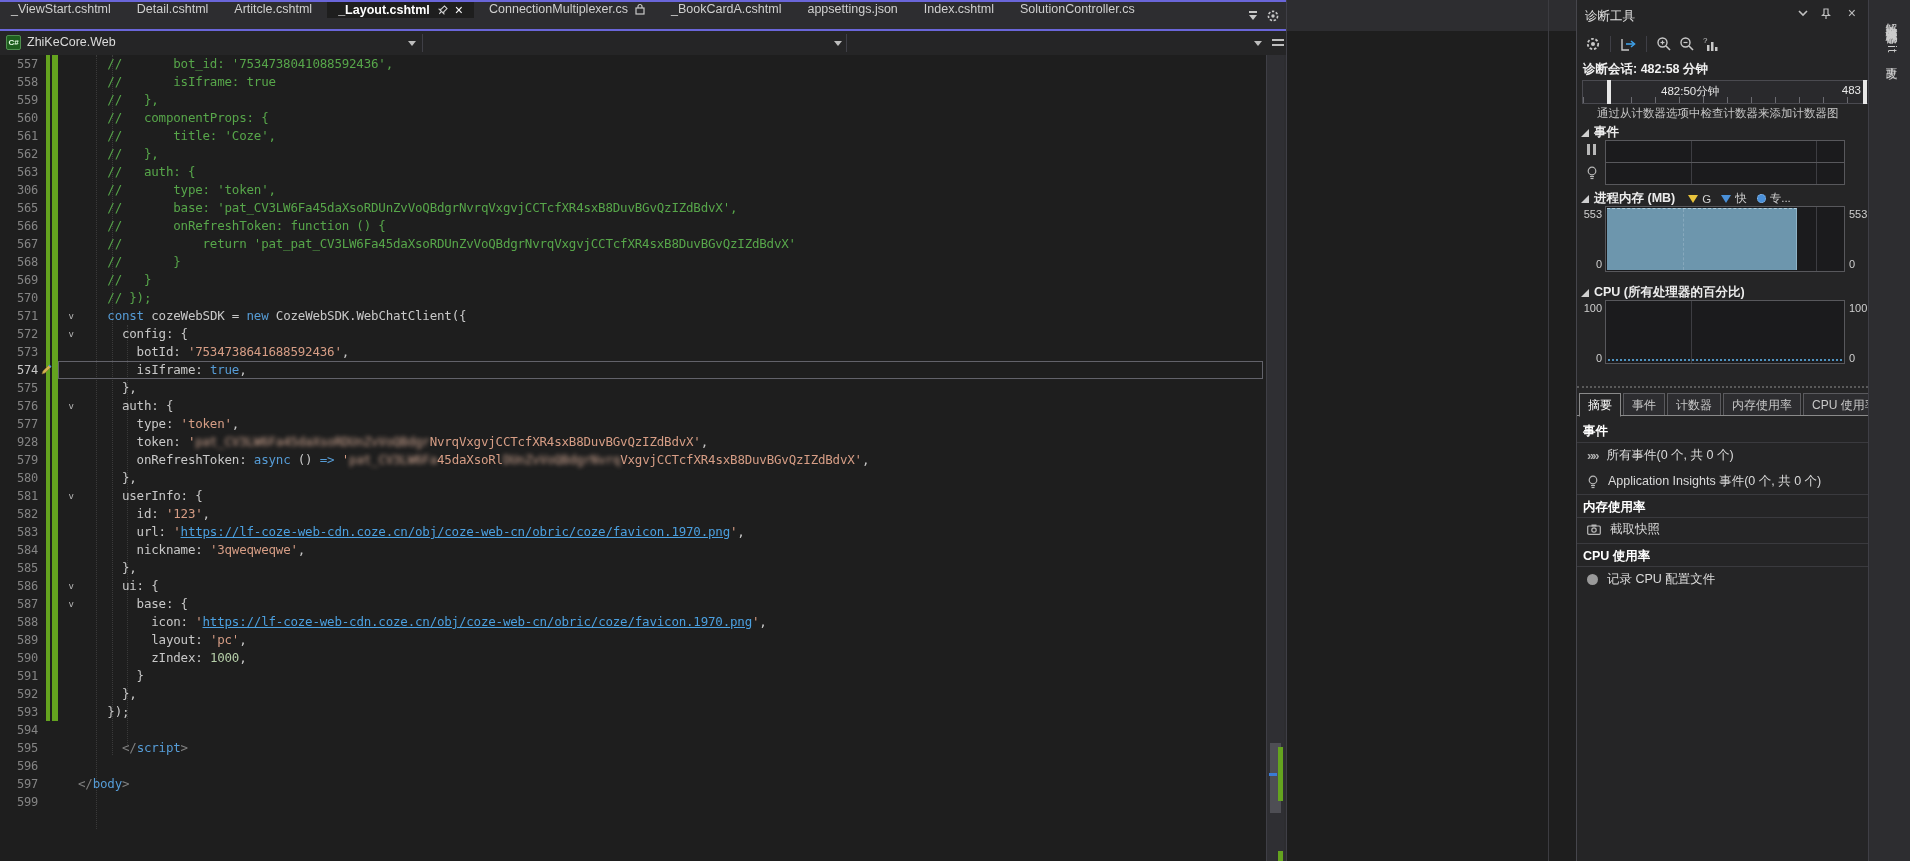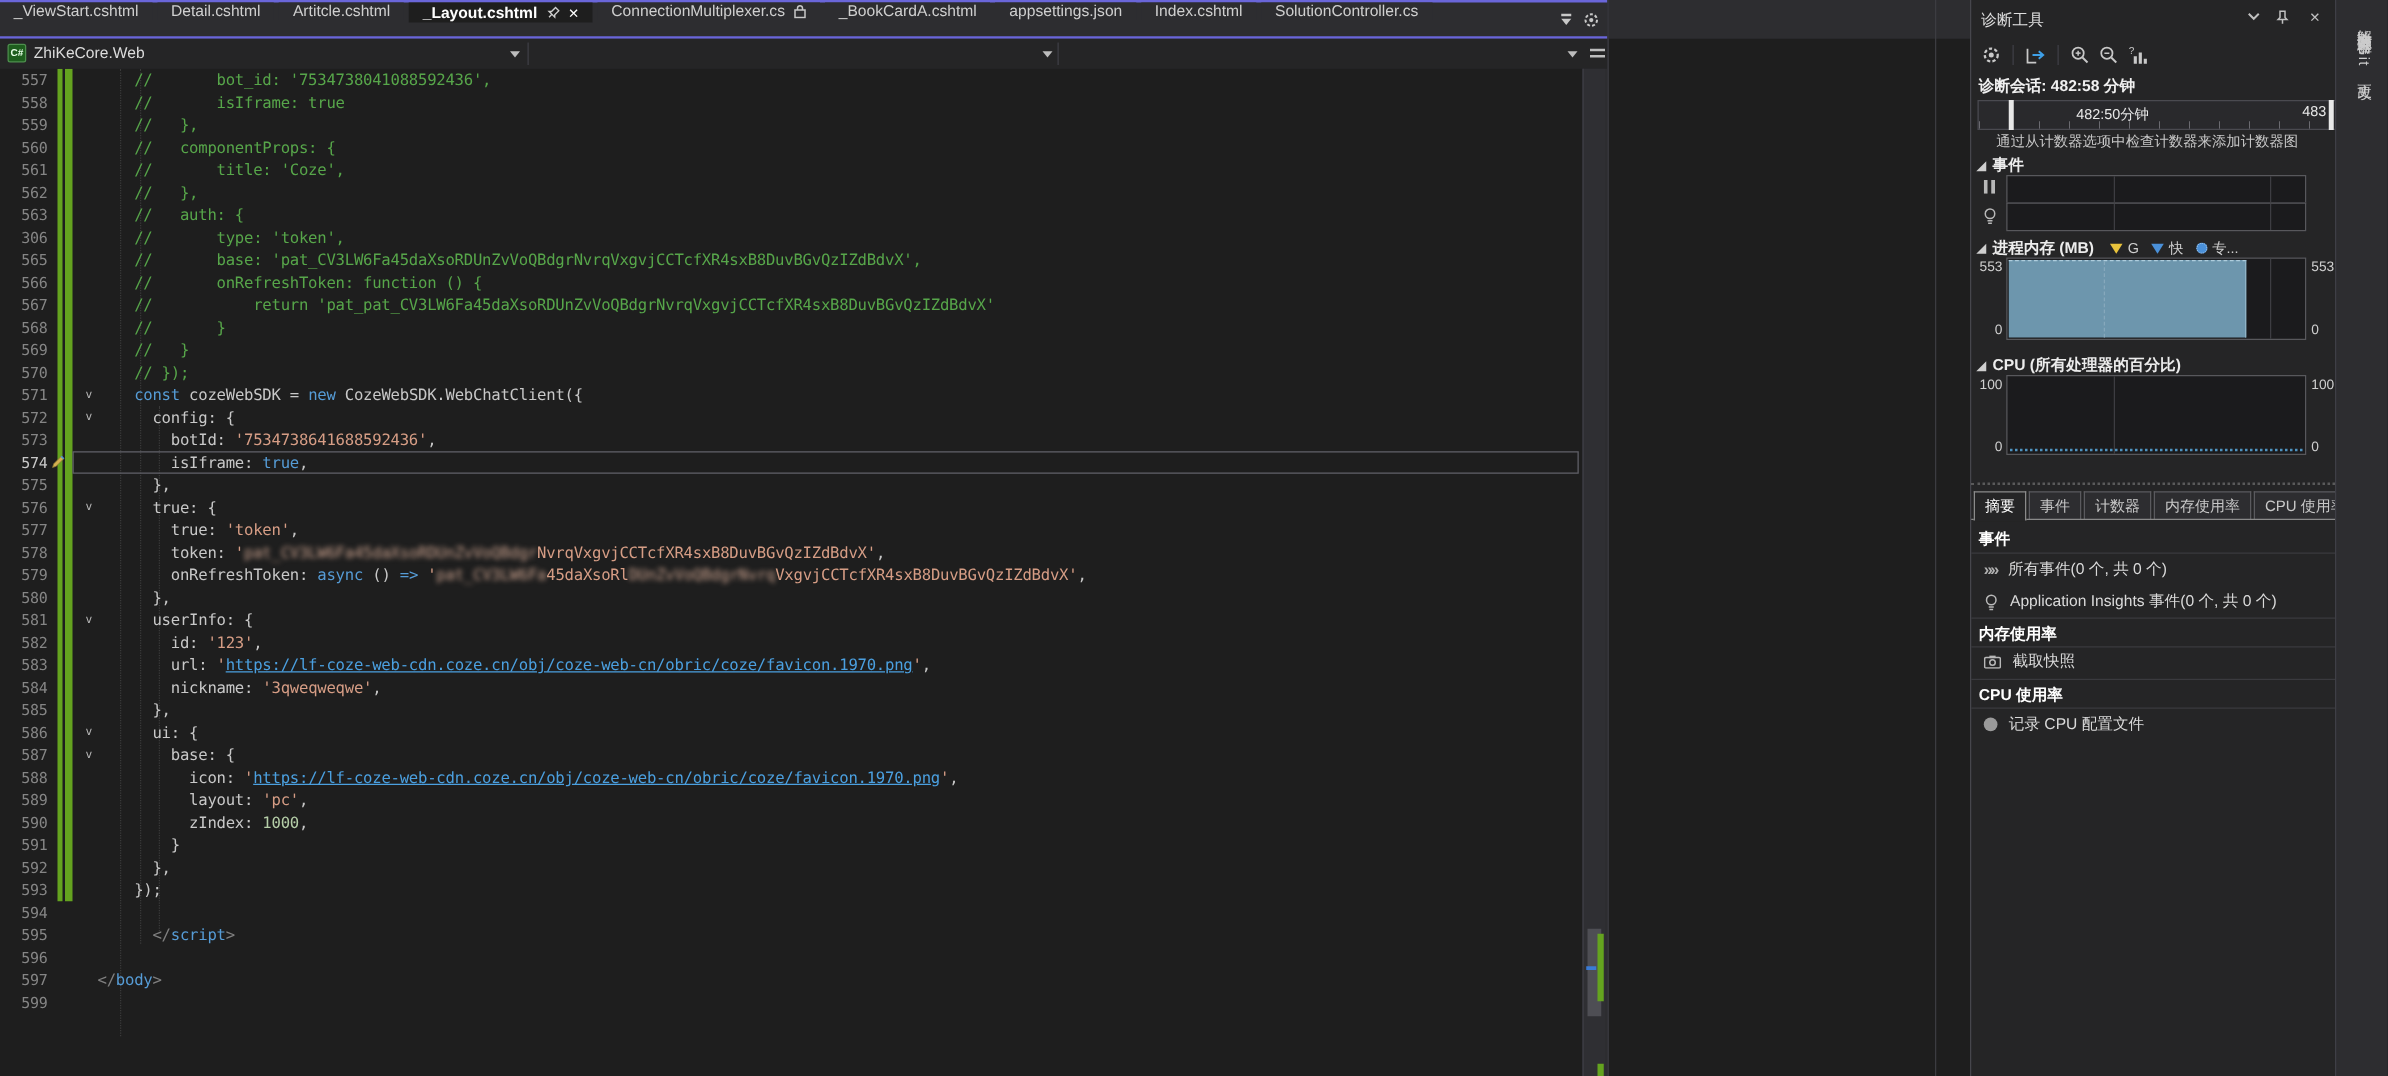--- a/index.html
+++ b/index.html
@@ -203,23 +203,23 @@
         <div class="cl"><span class="ln">569</span><span class="fold"></span><span class="ct"><span class="t-c">    //   }</span></span></div>
         <div class="cl"><span class="ln">570</span><span class="fold"></span><span class="ct"><span class="t-c">    // });</span></span></div>
         <div class="cl"><span class="ln">571</span><span class="fold">v</span><span class="ct"><span class="t-p">    </span><span class="t-k">const</span><span class="t-p"> cozeWebSDK = </span><span class="t-k">new</span><span class="t-p"> CozeWebSDK.WebChatClient({</span></span></div>
         <div class="cl"><span class="ln">572</span><span class="fold">v</span><span class="ct"><span class="t-p">      config: {</span></span></div>
         <div class="cl"><span class="ln">573</span><span class="fold"></span><span class="ct"><span class="t-p">        botId: </span><span class="t-s">'7534738641688592436'</span><span class="t-p">,</span></span></div>
         <div class="cl cur"><span class="ln">574</span><span class="pencil"><svg width="11" height="11" viewBox="0 0 11 11">
               <path d="M1 10l1-3 6-6 2 2-6 6z" fill="#d4b050" stroke="#8a7430" stroke-width="0.6"></path>
               <path d="M8 1l2 2" stroke="#4a90d9" stroke-width="1.4"></path>
             </svg></span><span class="fold"></span><span class="ct"><span class="t-p">        isIframe: </span><span class="t-k">true</span><span class="t-p">,</span></span></div>
         <div class="cl"><span class="ln">575</span><span class="fold"></span><span class="ct"><span class="t-p">      },</span></span></div>
-        <div class="cl"><span class="ln">576</span><span class="fold">v</span><span class="ct"><span class="t-p">      true: {</span></span></div>
-        <div class="cl"><span class="ln">577</span><span class="fold"></span><span class="ct"><span class="t-p">        true: </span><span class="t-s">'token'</span><span class="t-p">,</span></span></div>
-        <div class="cl"><span class="ln">578</span><span class="fold"></span><span class="ct"><span class="t-p">        token: </span><span class="t-s">'</span><span class="t-b">pat_CV3LW6Fa45daXsoRDUnZvVoQBdgr</span><span class="t-s">NvrqVxgvjCCTcfXR4sxB8DuvBGvQzIZdBdvX'</span><span class="t-p">,</span></span></div>
+        <div class="cl"><span class="ln">576</span><span class="fold">v</span><span class="ct"><span class="t-p">      auth: {</span></span></div>
+        <div class="cl"><span class="ln">577</span><span class="fold"></span><span class="ct"><span class="t-p">        type: </span><span class="t-s">'token'</span><span class="t-p">,</span></span></div>
+        <div class="cl"><span class="ln">928</span><span class="fold"></span><span class="ct"><span class="t-p">        token: </span><span class="t-s">'</span><span class="t-b">pat_CV3LW6Fa45daXsoRDUnZvVoQBdgr</span><span class="t-s">NvrqVxgvjCCTcfXR4sxB8DuvBGvQzIZdBdvX'</span><span class="t-p">,</span></span></div>
         <div class="cl"><span class="ln">579</span><span class="fold"></span><span class="ct"><span class="t-p">        onRefreshToken: </span><span class="t-k">async</span><span class="t-p"> () </span><span class="t-k">=&gt;</span><span class="t-p"> </span><span class="t-s">'</span><span class="t-b">pat_CV3LW6Fa</span><span class="t-s">45daXsoRl</span><span class="t-b">DUnZvVoQBdgrNvrq</span><span class="t-s">VxgvjCCTcfXR4sxB8DuvBGvQzIZdBdvX'</span><span class="t-p">,</span></span></div>
         <div class="cl"><span class="ln">580</span><span class="fold"></span><span class="ct"><span class="t-p">      },</span></span></div>
         <div class="cl"><span class="ln">581</span><span class="fold">v</span><span class="ct"><span class="t-p">      userInfo: {</span></span></div>
         <div class="cl"><span class="ln">582</span><span class="fold"></span><span class="ct"><span class="t-p">        id: </span><span class="t-s">'123'</span><span class="t-p">,</span></span></div>
         <div class="cl"><span class="ln">583</span><span class="fold"></span><span class="ct"><span class="t-p">        url: </span><span class="t-s">'</span><span class="t-u">https://lf-coze-web-cdn.coze.cn/obj/coze-web-cn/obric/coze/favicon.1970.png</span><span class="t-s">'</span><span class="t-p">,</span></span></div>
         <div class="cl"><span class="ln">584</span><span class="fold"></span><span class="ct"><span class="t-p">        nickname: </span><span class="t-s">'3qweqweqwe'</span><span class="t-p">,</span></span></div>
         <div class="cl"><span class="ln">585</span><span class="fold"></span><span class="ct"><span class="t-p">      },</span></span></div>
         <div class="cl"><span class="ln">586</span><span class="fold">v</span><span class="ct"><span class="t-p">      ui: {</span></span></div>
         <div class="cl"><span class="ln">587</span><span class="fold">v</span><span class="ct"><span class="t-p">        base: {</span></span></div>
         <div class="cl"><span class="ln">588</span><span class="fold"></span><span class="ct"><span class="t-p">          icon: </span><span class="t-s">'</span><span class="t-u">https://lf-coze-web-cdn.coze.cn/obj/coze-web-cn/obric/coze/favicon.1970.png</span><span class="t-s">'</span><span class="t-p">,</span></span></div>

